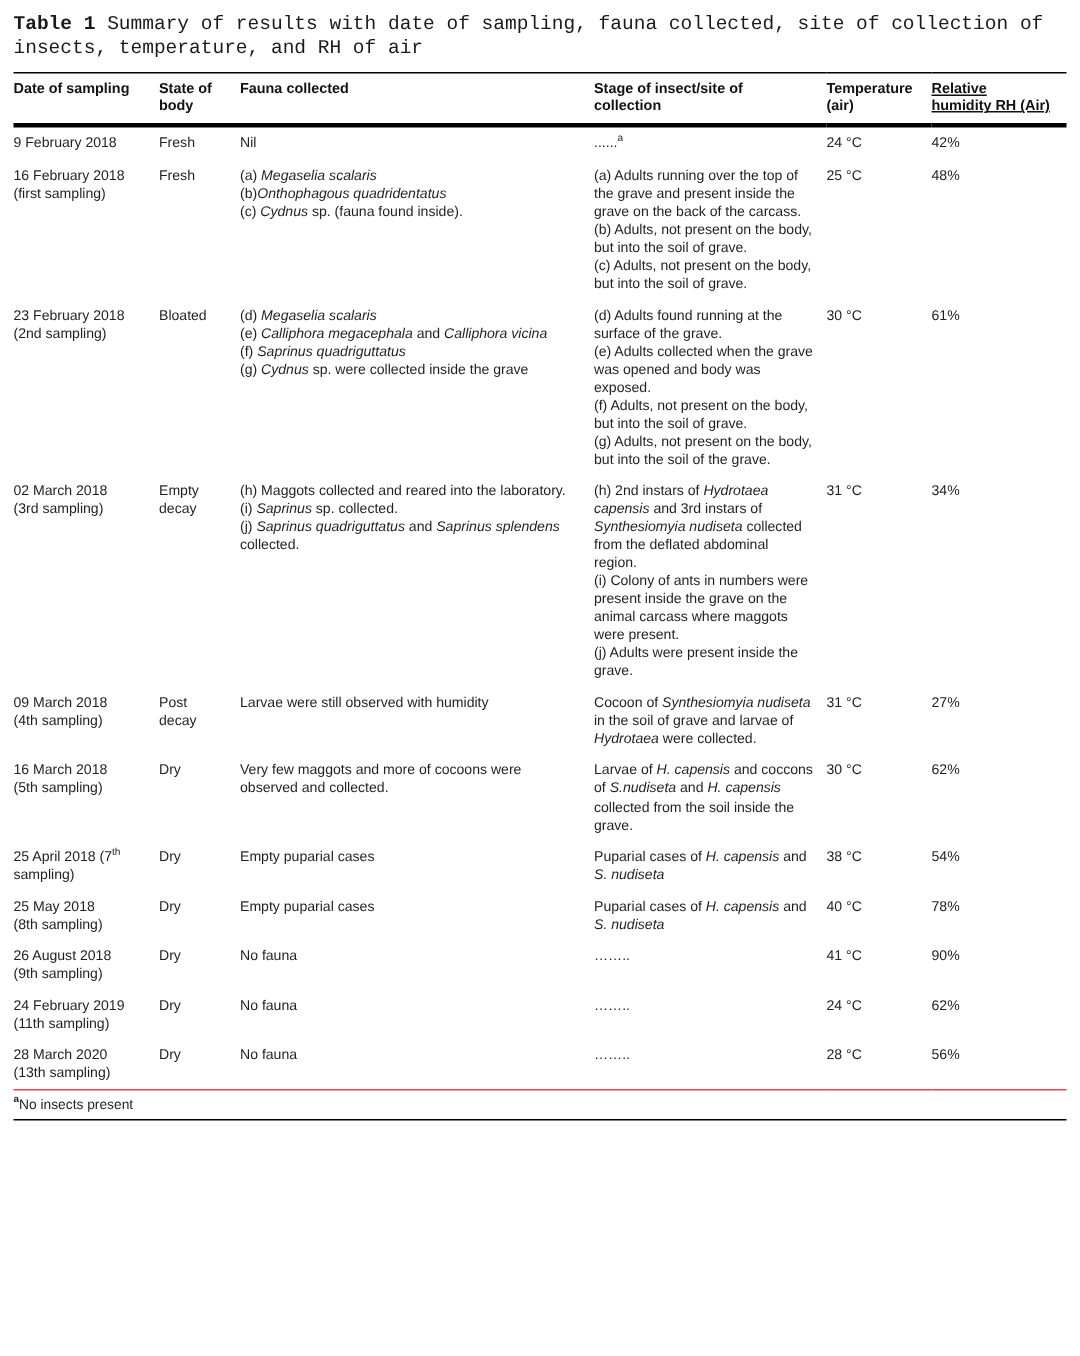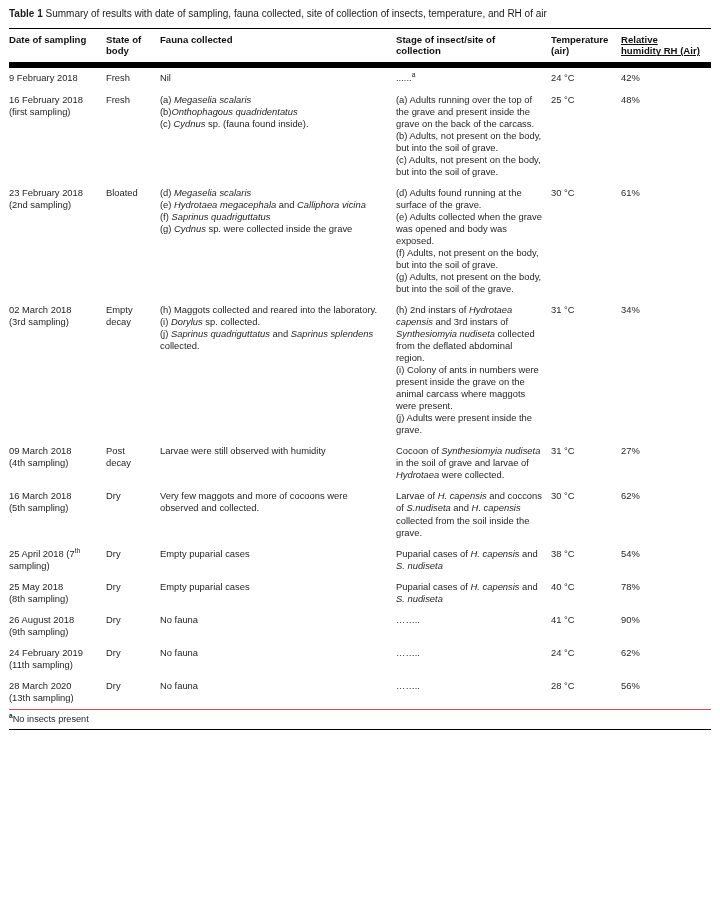--- a/index.html
+++ b/index.html
@@ -9,24 +9,25 @@
     font-family: "Liberation Sans", "DejaVu Sans", sans-serif;
     color: #1c1c1c;
     -webkit-font-smoothing: antialiased;
   }
   .page {
     width: 720px;
     min-height: 904px;
     padding: 8px 9px 4px 9px;
   }
   .caption {
-    font-size: 10px;
+    font-size: 13px;
     line-height: 1.25;
     margin: 0 0 7px 0;
     color: #1a1a1a;
+    font-family: Liberation Mono, monospace;
   }
   .caption b { font-weight: 700; }
   table.results {
     width: 702px;
     border-collapse: collapse;
     table-layout: fixed;
   }
   .col-date  { width: 97px; }
   .col-state { width: 54px; }
   .col-fauna { width: 236px; }
@@ -34,21 +35,21 @@
   .col-temperature { width: 70px; }
   .col-humidity { width: 90px; }
   .results th {
     font-size: 9.6px;
     font-weight: 700;
     text-align: left;
     vertical-align: top;
     padding: 5px 8px 5px 0;
     line-height: 1.25;
     border-top: 1px solid #000;
-    border-bottom: 6px solid #000000;
+    border-bottom: 3px solid #000000;
     color: #111;
   }
   .results th:last-child { padding-right: 0; text-decoration: underline; }
   .results td {
     font-size: 9.4px;
     vertical-align: top;
     padding: 4px 8px 5px 0;
     line-height: 1.28;
     color: #1f1f1f;
   }
@@ -104,29 +105,29 @@
           <td>16 February 2018<br>(first sampling)</td>
           <td>Fresh</td>
           <td>(a) <i>Megaselia scalaris</i><br>(b)<i>Onthophagous quadridentatus</i><br>(c) <i>Cydnus</i> sp. (fauna found inside).</td>
           <td>(a) Adults running over the top of the grave and present inside the grave on the back of the carcass.<br>(b) Adults, not present on the body, but into the soil of grave.<br>(c) Adults, not present on the body, but into the soil of grave.</td>
           <td>25 °C</td>
           <td>48%</td>
         </tr>
         <tr>
           <td>23 February 2018<br>(2nd sampling)</td>
           <td>Bloated</td>
-          <td>(d) <i>Megaselia scalaris</i><br>(e) <i>Hydrotaea megacephala</i> and <i>Calliphora vicina</i><br>(f) <i>Saprinus quadriguttatus</i><br>(g) <i>Cydnus</i> sp. were collected inside the grave</td>
+          <td>(d) <i>Megaselia scalaris</i><br>(e) <i>Calliphora megacephala</i> and <i>Calliphora vicina</i><br>(f) <i>Saprinus quadriguttatus</i><br>(g) <i>Cydnus</i> sp. were collected inside the grave</td>
           <td>(d) Adults found running at the surface of the grave.<br>(e) Adults collected when the grave was opened and body was exposed.<br>(f) Adults, not present on the body, but into the soil of grave.<br>(g) Adults, not present on the body, but into the soil of the grave.</td>
           <td>30 °C</td>
           <td>61%</td>
         </tr>
         <tr>
           <td>02 March 2018<br>(3rd sampling)</td>
           <td>Empty decay</td>
-          <td>(h) Maggots collected and reared into the laboratory.<br>(i) <i>Dorylus</i> sp. collected.<br>(j) <i>Saprinus quadriguttatus</i> and <i>Saprinus splendens</i> collected.</td>
+          <td>(h) Maggots collected and reared into the laboratory.<br>(i) <i>Saprinus</i> sp. collected.<br>(j) <i>Saprinus quadriguttatus</i> and <i>Saprinus splendens</i> collected.</td>
           <td>(h) 2nd instars of <i>Hydrotaea capensis</i> and 3rd instars of <i>Synthesiomyia nudiseta</i> collected from the deflated abdominal region.<br>(i) Colony of ants in numbers were present inside the grave on the animal carcass where maggots were present.<br>(j) Adults were present inside the grave.</td>
           <td>31 °C</td>
           <td>34%</td>
         </tr>
         <tr>
           <td>09 March 2018<br>(4th sampling)</td>
           <td>Post decay</td>
           <td>Larvae were still observed with humidity</td>
           <td>Cocoon of <i>Synthesiomyia nudiseta</i> in the soil of grave and larvae of <i>Hydrotaea</i> were collected.</td>
           <td>31 °C</td>

